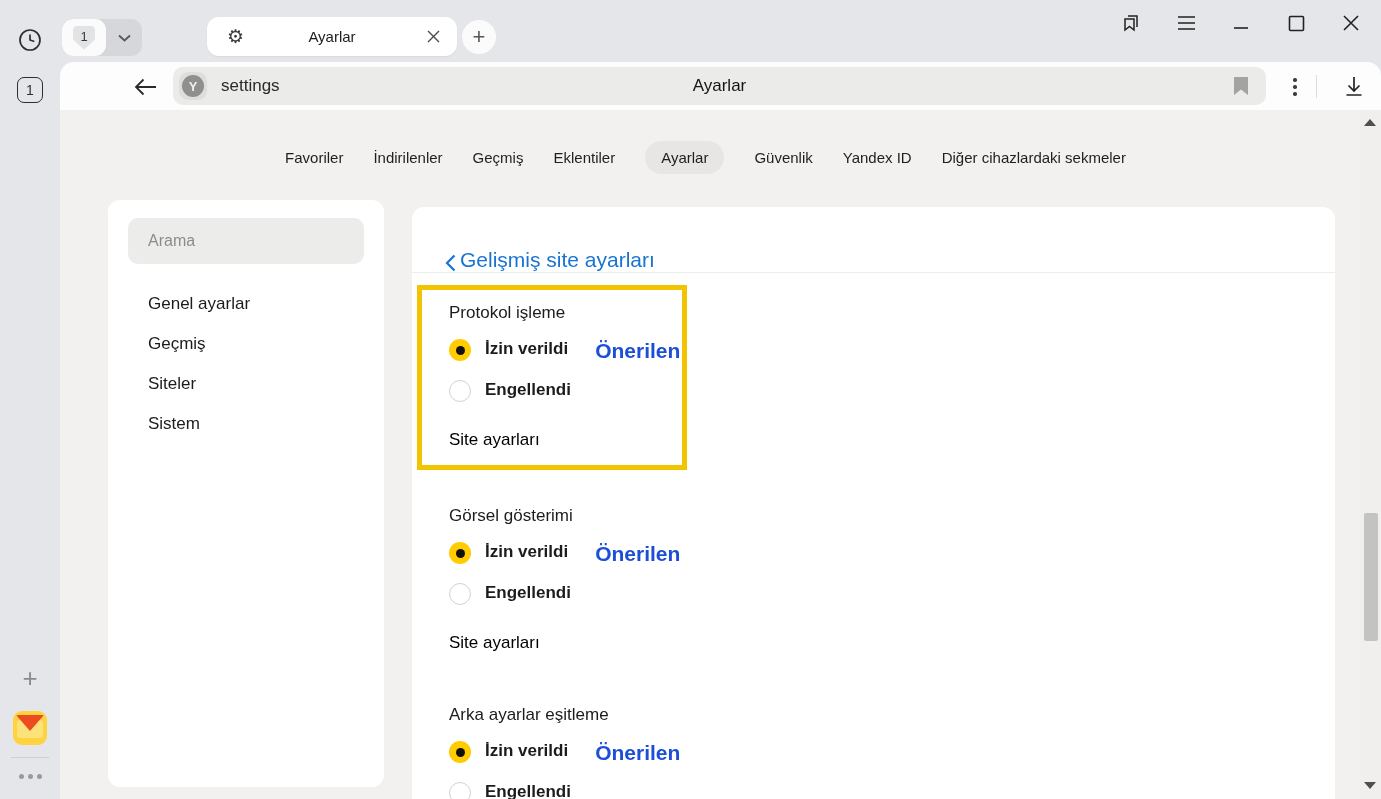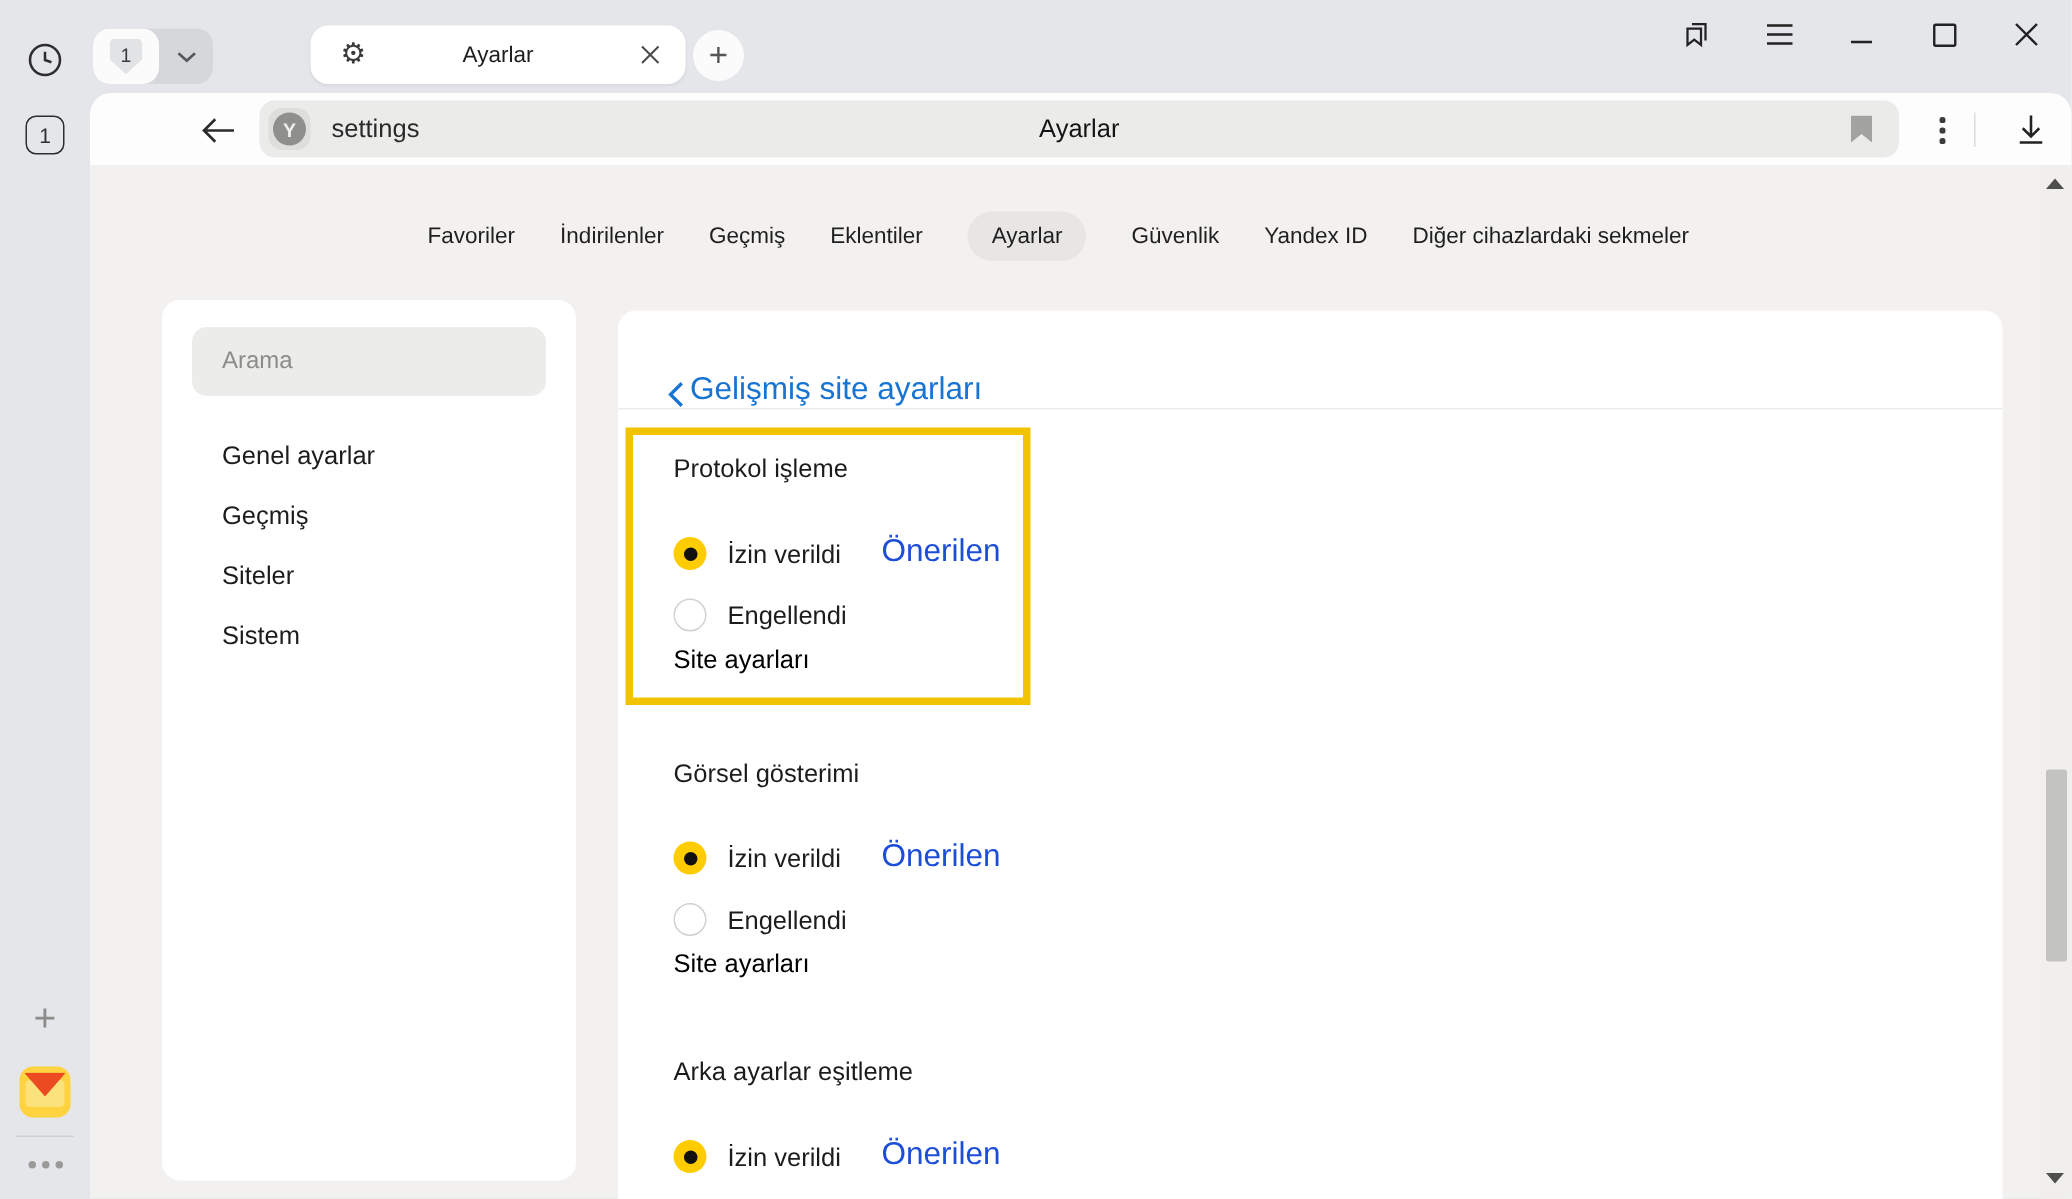--- a/index.html
+++ b/index.html
@@ -81,21 +81,21 @@
 
   .main-card { position:absolute; left:352px; top:97px; width:923px; height:720px; background:#fff;
     border-radius:12px; overflow:hidden; }
   .main-head { height:66px; display:flex; align-items:flex-end; padding-left:33px; gap:4px;
     border-bottom:1px solid #ececea; cursor:pointer; }
   .main-head-title { font-size:21px; color:#1874d2; }
 
   .highlight-box { margin:12px 0 36px 5px; width:270px; border:5px solid #f2c300; padding:13px 0 15px 27px; }
   .section { margin-left:37px; margin-bottom:52px; }
   .section-title { font-size:17px; font-weight:400; color:#1c1c1c; margin-bottom:16px; }
-  .radio-row { display:flex; align-items:flex-end; height:41px; cursor:pointer; }
+  .radio-row { display:flex; align-items:flex-start; height:41px; cursor:pointer;font-weight:bold; }
   .radio { width:22px; height:22px; border-radius:50%; flex:0 0 22px; position:relative; }
   .radio.sel { background:#ffcc00; }
   .radio.sel::after { content:""; position:absolute; left:6.5px; top:6.5px; width:9px; height:9px;
     border-radius:50%; background:#111; }
   .radio.unsel { background:#fff; border:1.5px solid #d2d2d0; }
   .radio-label { font-size:17px; color:#1c1c1c; margin-left:14px; }
   .radio-badge { font-size:21px; color:#1d4ed8; margin-left:27px; }
   .site-link { display:inline-block; margin-top:9px; font-size:17px; color:#000000; cursor:pointer; }
 
   

